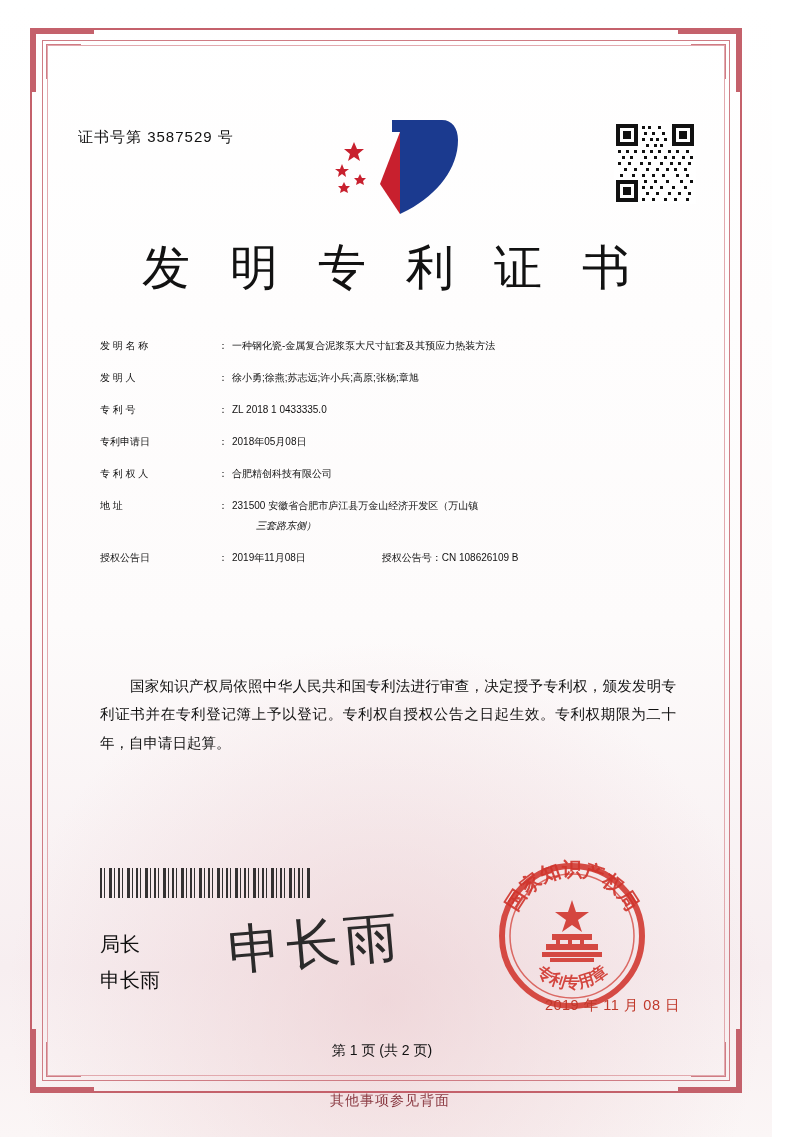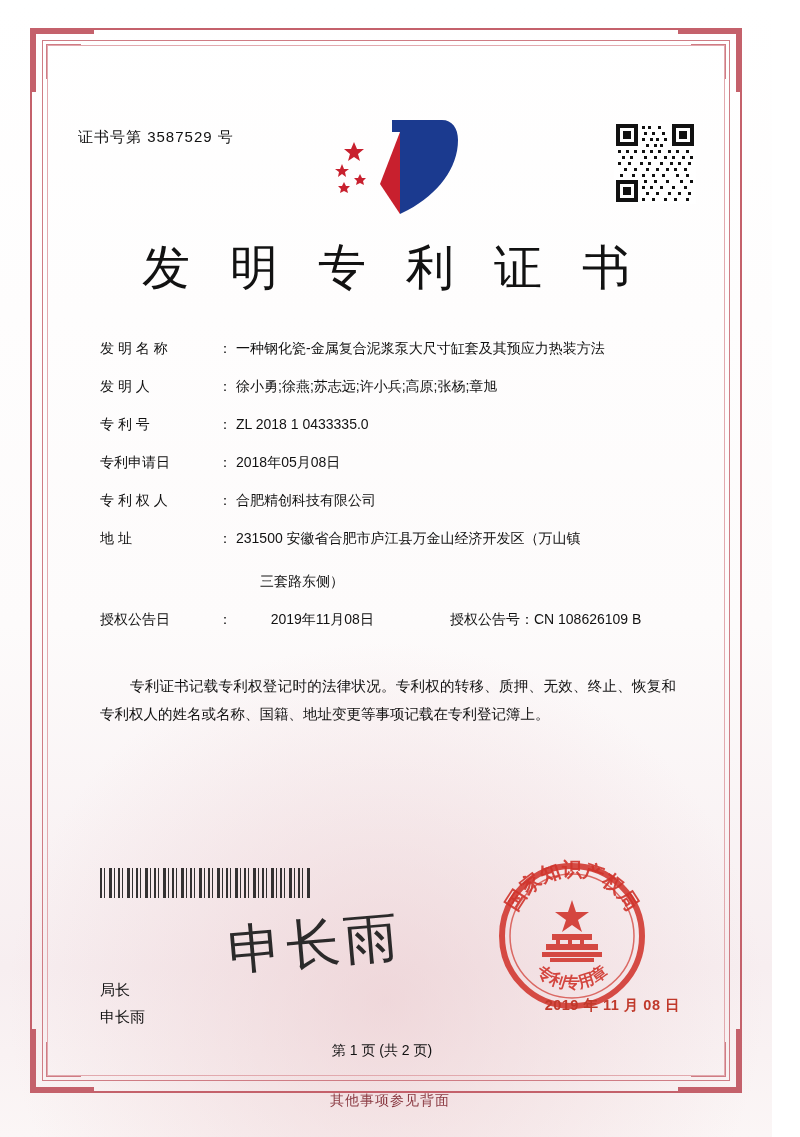--- a/index.html
+++ b/index.html
@@ -91,48 +91,48 @@
 
   
   .fields {
     position: absolute;
     left: 100px; right: 96px; top: 338px;
   }
   .field-row {
     display: flex;
     align-items: flex-start;
     margin-bottom: 17px;
-    font-size: 14px;
+    font-size: 10px;
     line-height: 1.5;
   }
   .field-label {
     flex: 0 0 118px;
     display: flex;
     justify-content: space-between;
     color: #111;
     white-space: nowrap;
   }
   .field-label span { display: inline-block; }
   .field-colon {
     flex: 0 0 auto;
     padding-right: 4px;
   }
   .field-value {
     flex: 1 1 auto;
     color: #111;
   }
   .field-value .line2 {
     display: block;
-    margin-top: 22px;
+    margin-top: 5px;
     padding-left: 24px;
+    font-style: italic;
   }
   .inline-pair {
     display: flex;
     width: 100%;
-    justify-content: center;
   }
   .inline-pair .second-label {
     margin-left: 76px;
     white-space: nowrap;
   }
 
   
   .paragraphs {
     position: absolute;
     left: 100px; right: 96px; top: 672px;
@@ -155,22 +155,22 @@
       #111 0px, #111 2px, transparent 2px, transparent 4px,
       #111 4px, #111 5px, transparent 5px, transparent 9px,
       #111 9px, #111 12px, transparent 12px, transparent 14px,
       #111 14px, #111 15px, transparent 15px, transparent 18px);
     opacity: 0.85;
   }
 
   
   .sign-block {
     position: absolute;
-    left: 100px; top: 976px;
-    font-size: 15px;
+    left: 100px; top: 926px;
+    font-size: 20px;
     line-height: 1.8;
     color: #111;
   }
   .signature {
     position: absolute;
     left: 228px; top: 908px;
     font-family: "Liberation Serif", serif;
     font-size: 54px;
     color: #1b1b1b;
     transform: rotate(-5deg);
@@ -183,21 +183,20 @@
     position: absolute;
     right: 112px; top: 848px;
     width: 176px; height: 176px;
   }
   .seal-date {
     position: absolute;
     right: 92px; top: 996px;
     font-size: 14.5px;
     color: #c0392b;
     letter-spacing: 0.5px;
-    font-weight: bold;
   }
 
   
   .page-num {
     position: absolute;
     left: 0; right: 8px; top: 1042px;
     text-align: center;
     font-size: 14px;
     color: #111;
   }
@@ -391,21 +390,21 @@
       <div class="field-value inline-pair">
         <span>2019年11月08日</span>
         <span class="second-label">授权公告号：</span>
         <span>CN 108626109 B</span>
       </div>
     </div>
 
   </div>
 
   <div class="paragraphs">
-    <p>专利证书记载专利权登记时的法律状况。专利权的转移、质押、无效、终止、恢复和专利权人的姓名或名称、国籍、地址变更等事项记载在专利登记簿上。</p>
+    <p>国家知识产权局依照中华人民共和国专利法进行审查，决定授予专利权，颁发发明专利证书并在专利登记簿上予以登记。专利权自授权公告之日起生效。专利权期限为二十年，自申请日起算。</p>
   </div>
 
   <div class="barcode"></div>
 
   <div class="sign-block">
     <div>局长</div>
     <div>申长雨</div>
   </div>
   <div class="signature">申长雨</div>
 

